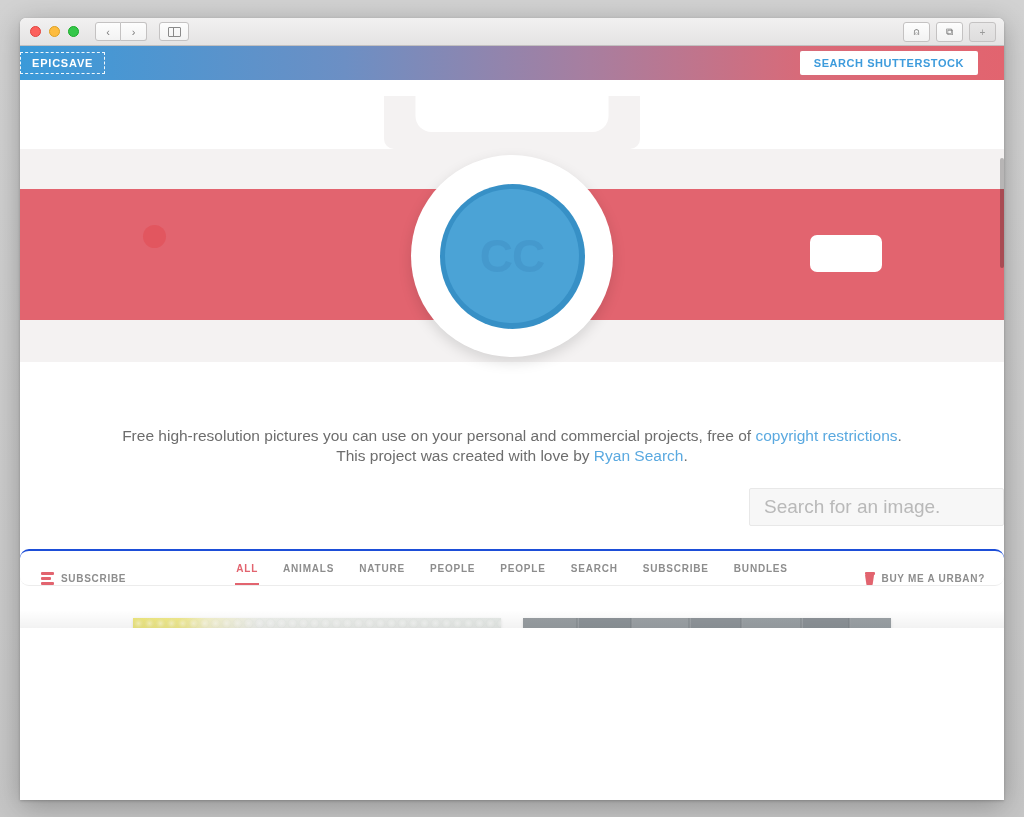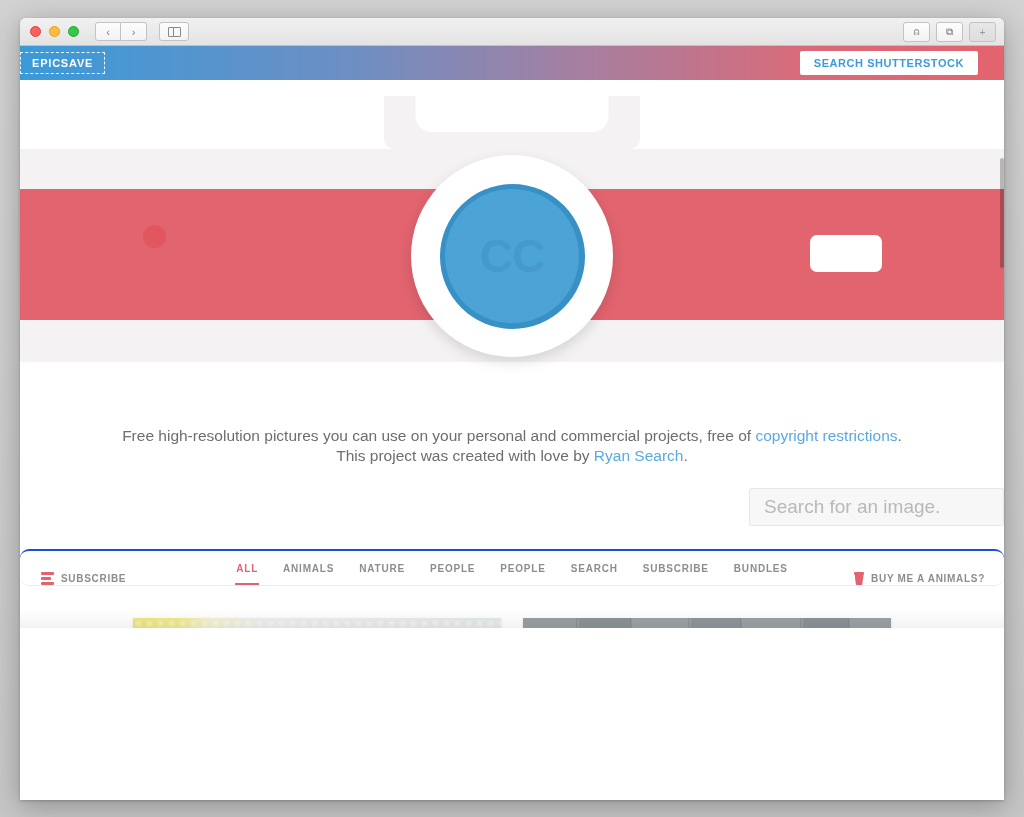--- a/index.html
+++ b/index.html
@@ -334,21 +334,21 @@
           <a href="#" class="cat">SEARCH</a>
           <a href="#" class="cat">SUBSCRIBE</a>
           <a href="#" class="cat">BUNDLES</a>
         </div>
 
         <div class="coffee">
           <span class="icon-coffee">
             <span class="lid"></span>
               <span class="cup"></span>
           </span>
-          <span class="coffee-label">BUY ME A ANIMALS?</span>
+          <span class="coffee-label">BUY ME A URBAN?</span>
         </div>
       </div>
 
       <div class="gallery">
 
         <div class="card">
           <svg class="art" viewBox="0 0 368 160" preserveAspectRatio="none">
             <defs>
               <linearGradient id="bg1" x1="0" y1="0" x2="1" y2="0">
                 <stop offset="0" stop-color="#ece46a"></stop>

